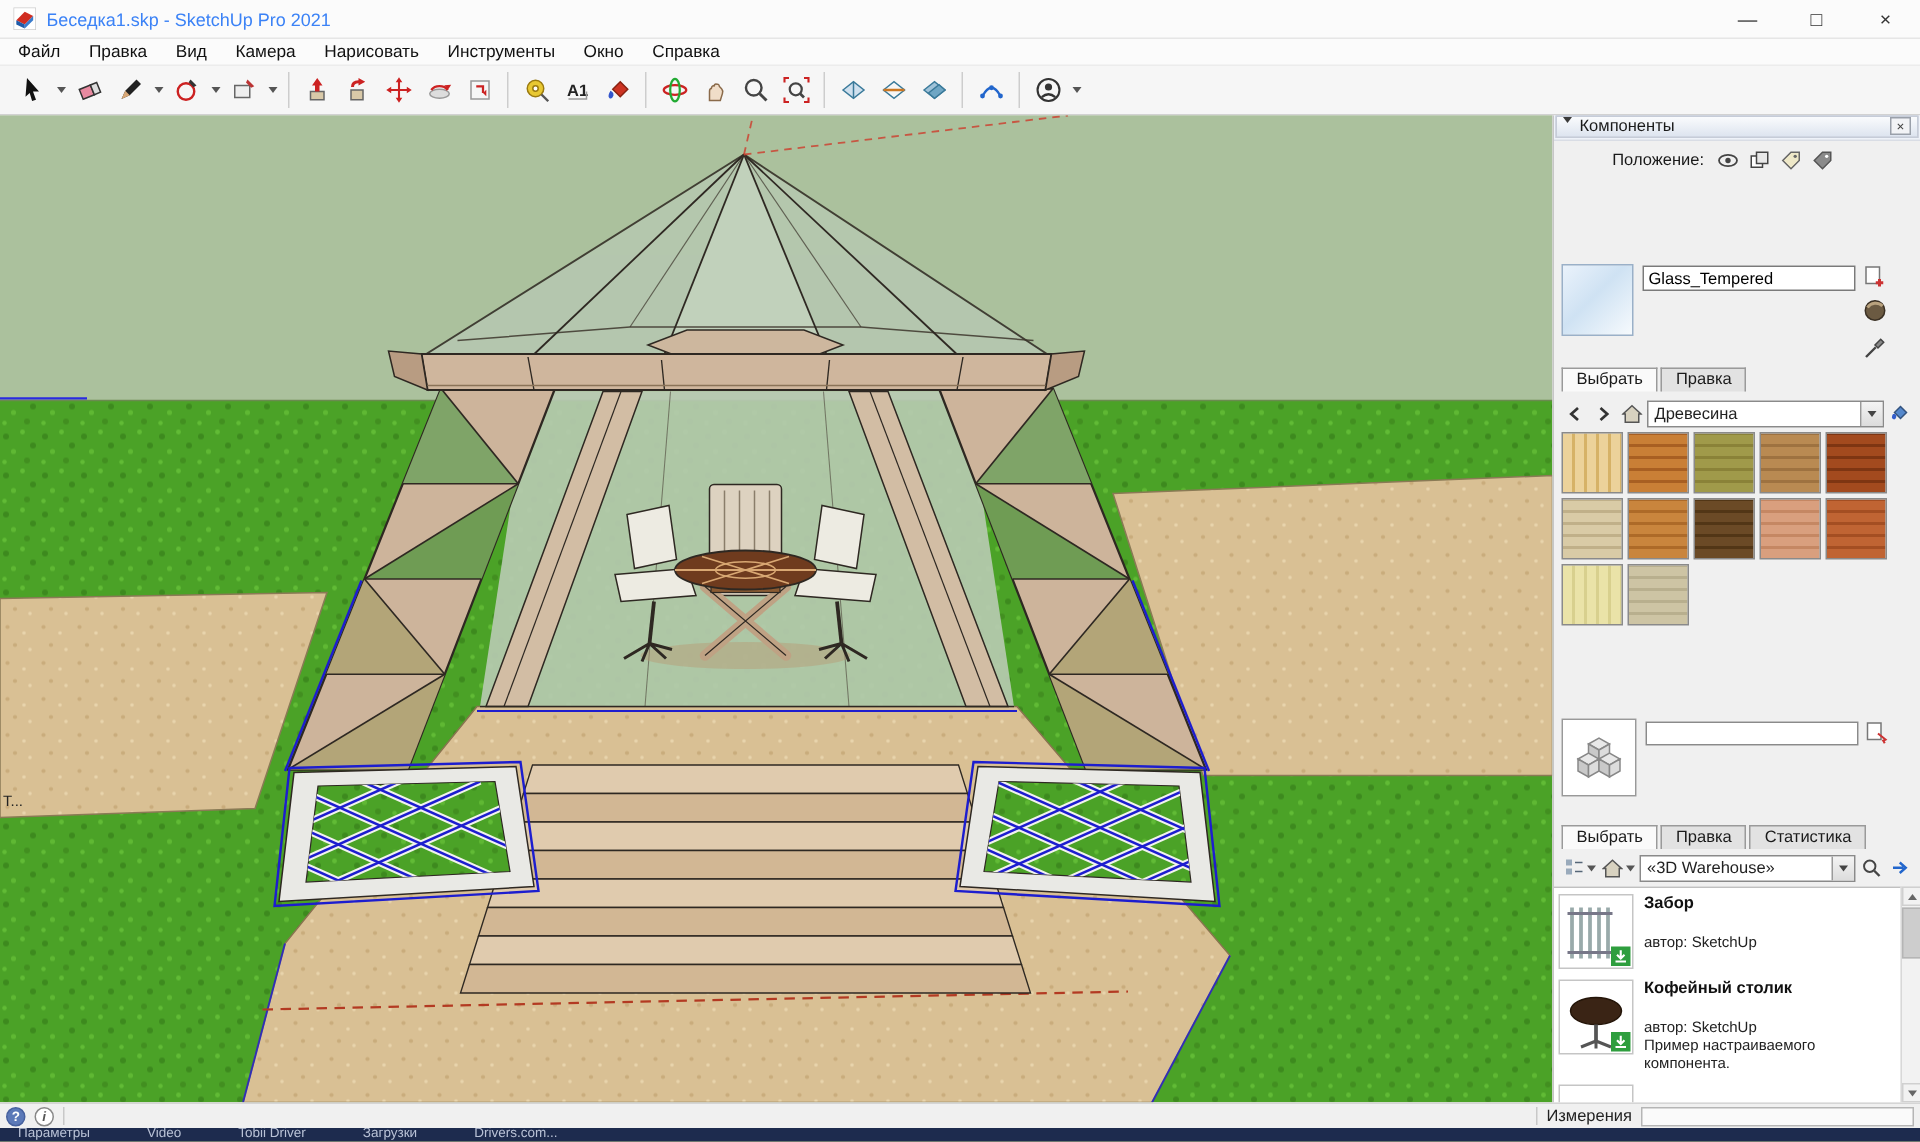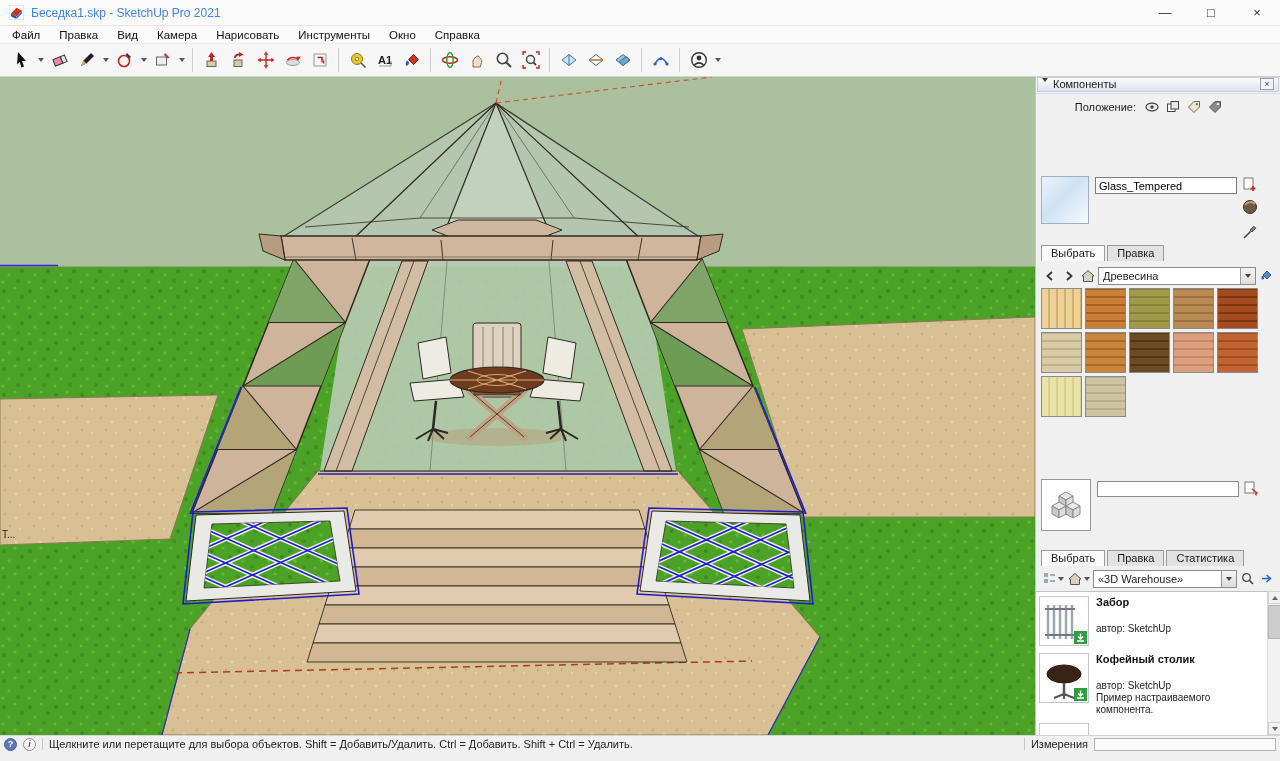--- a/index.html
+++ b/index.html
@@ -736,22 +736,28 @@
       <div class="scroll-btn bottom">
           <span class="scroll-dn-arrow"></span>
         </div>
     </div>
   </div>
 
   <div class="statusbar">
     <span class="st-ico st-help">?</span>
     <span class="st-ico st-info">i</span>
     <span class="st-sep"></span>
-    <span class="st-msg">Щелкните или перетащите для выбора объектов. Shift = Добавить/Удалить. Ctrl = Добавить. Shift + Ctrl = Удалить.</span>
     <span class="st-right">
       <span class="st-sep"></span>
       <span>Измерения</span>
       <span class="st-meas-field"></span>
     </span>
   </div>
 
+  <div class="taskbar">
+      <span>Параметры</span>
+      <span>Video</span>
+      <span>Tobii Driver</span>
+      <span>Загрузки</span>
+      <span>Drivers.com...</span>
+    </div>
 
 </div>
 
 </body></html>

